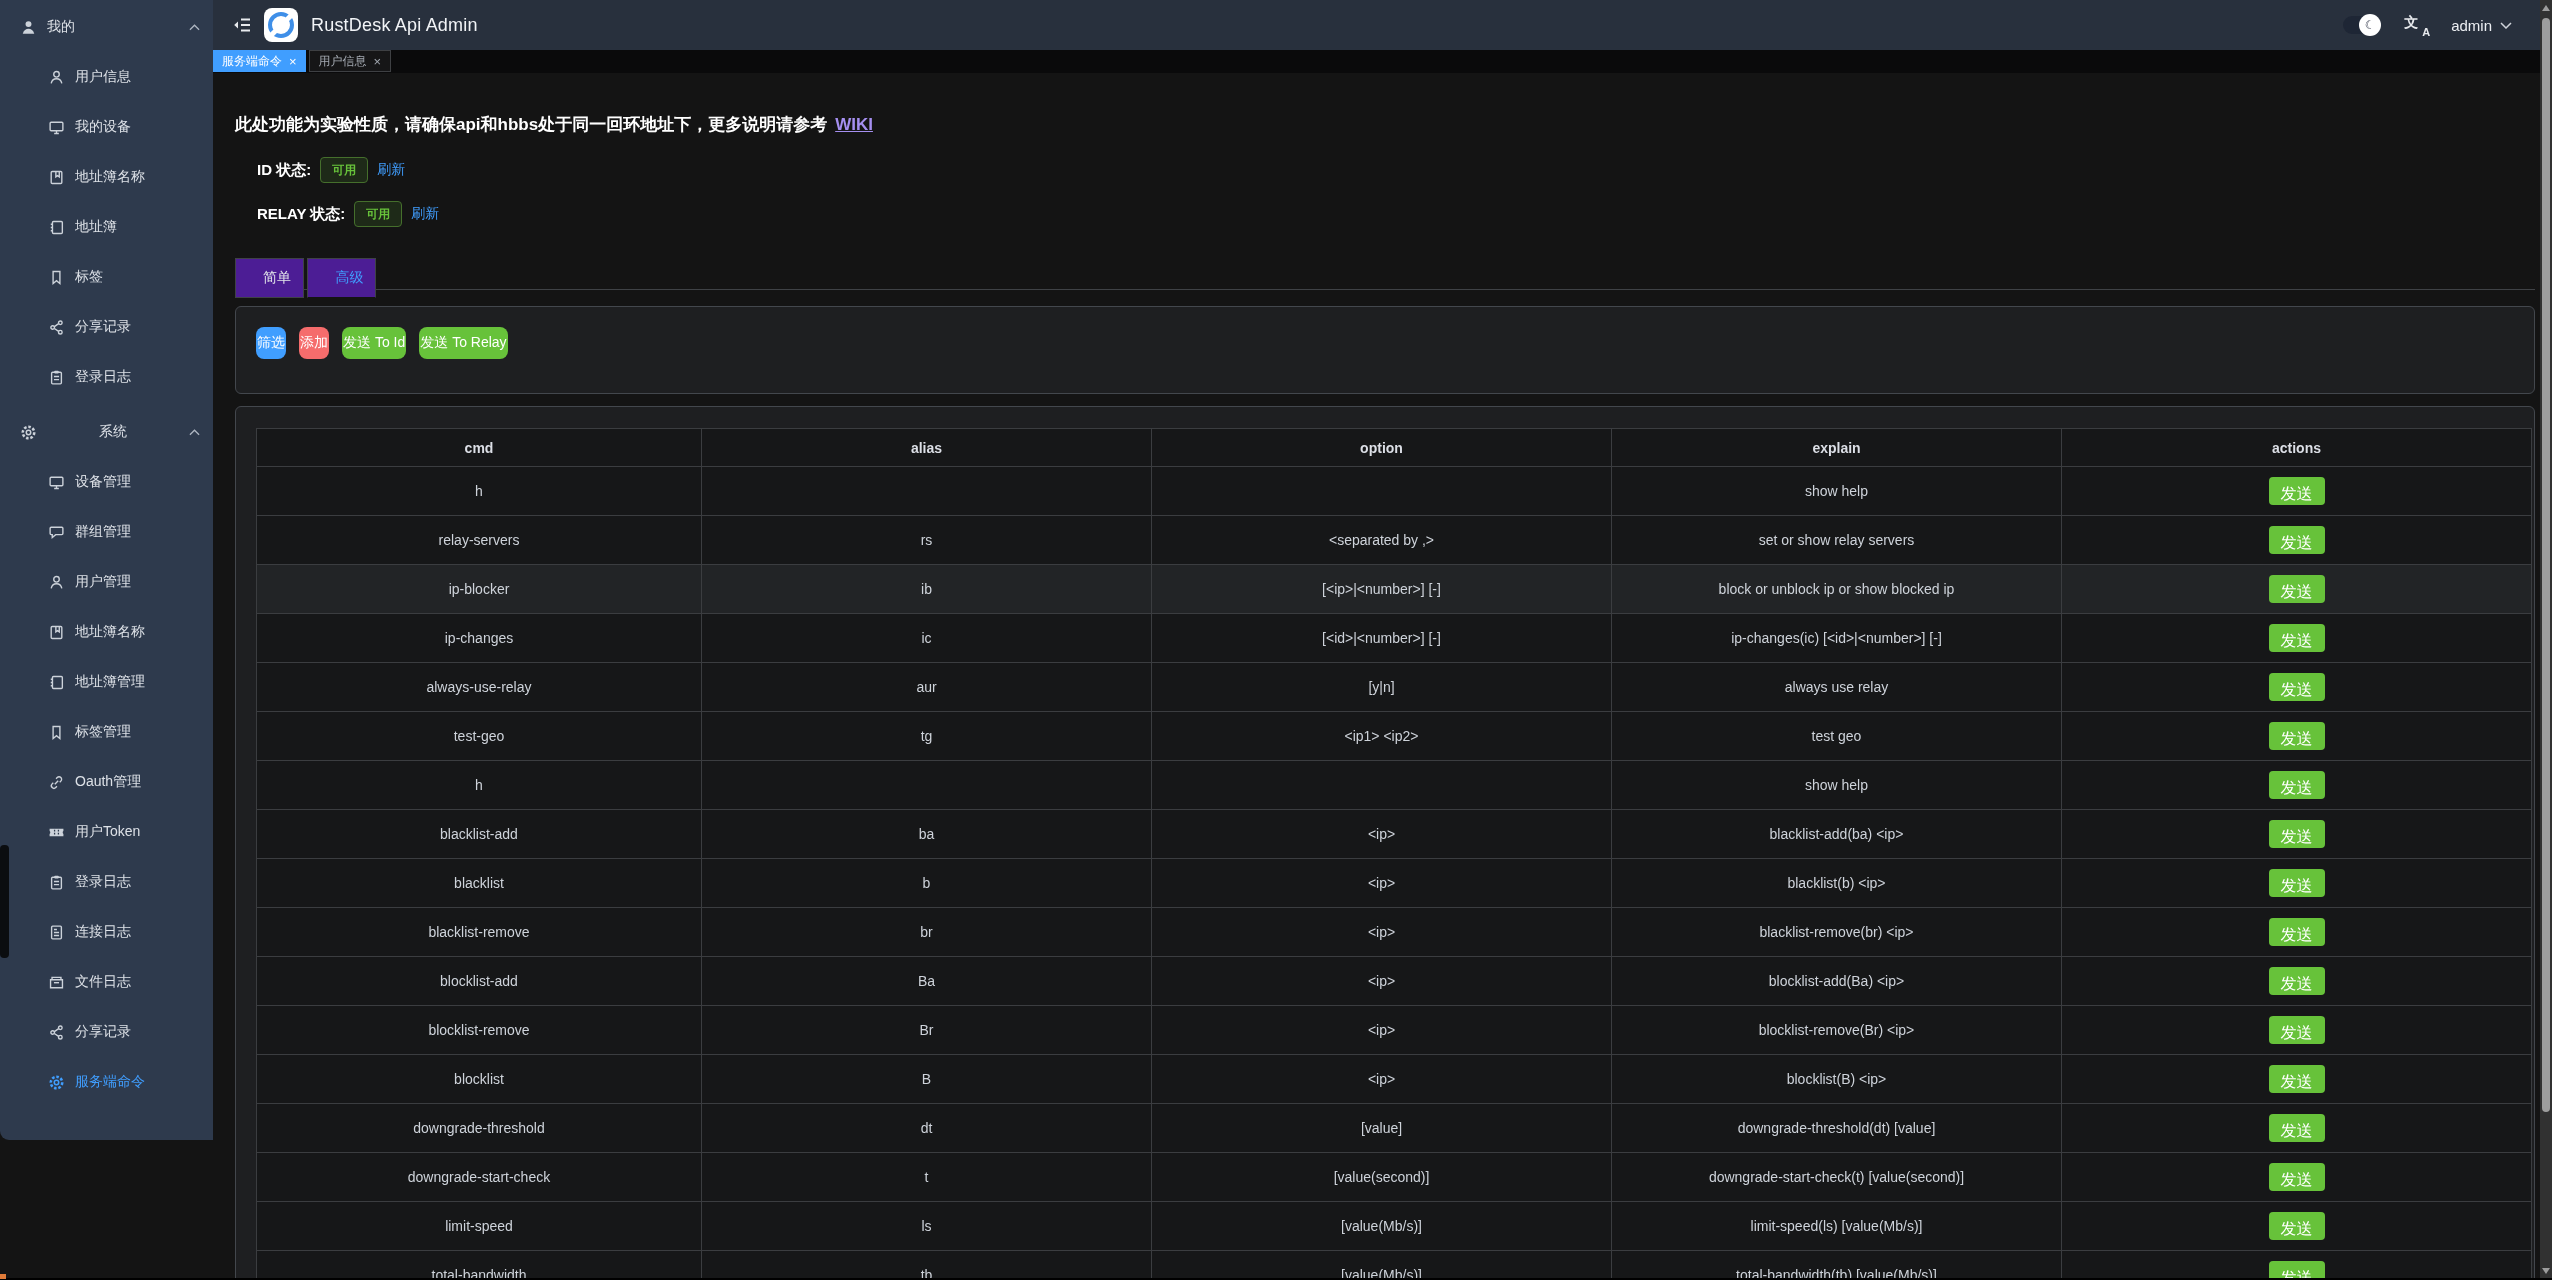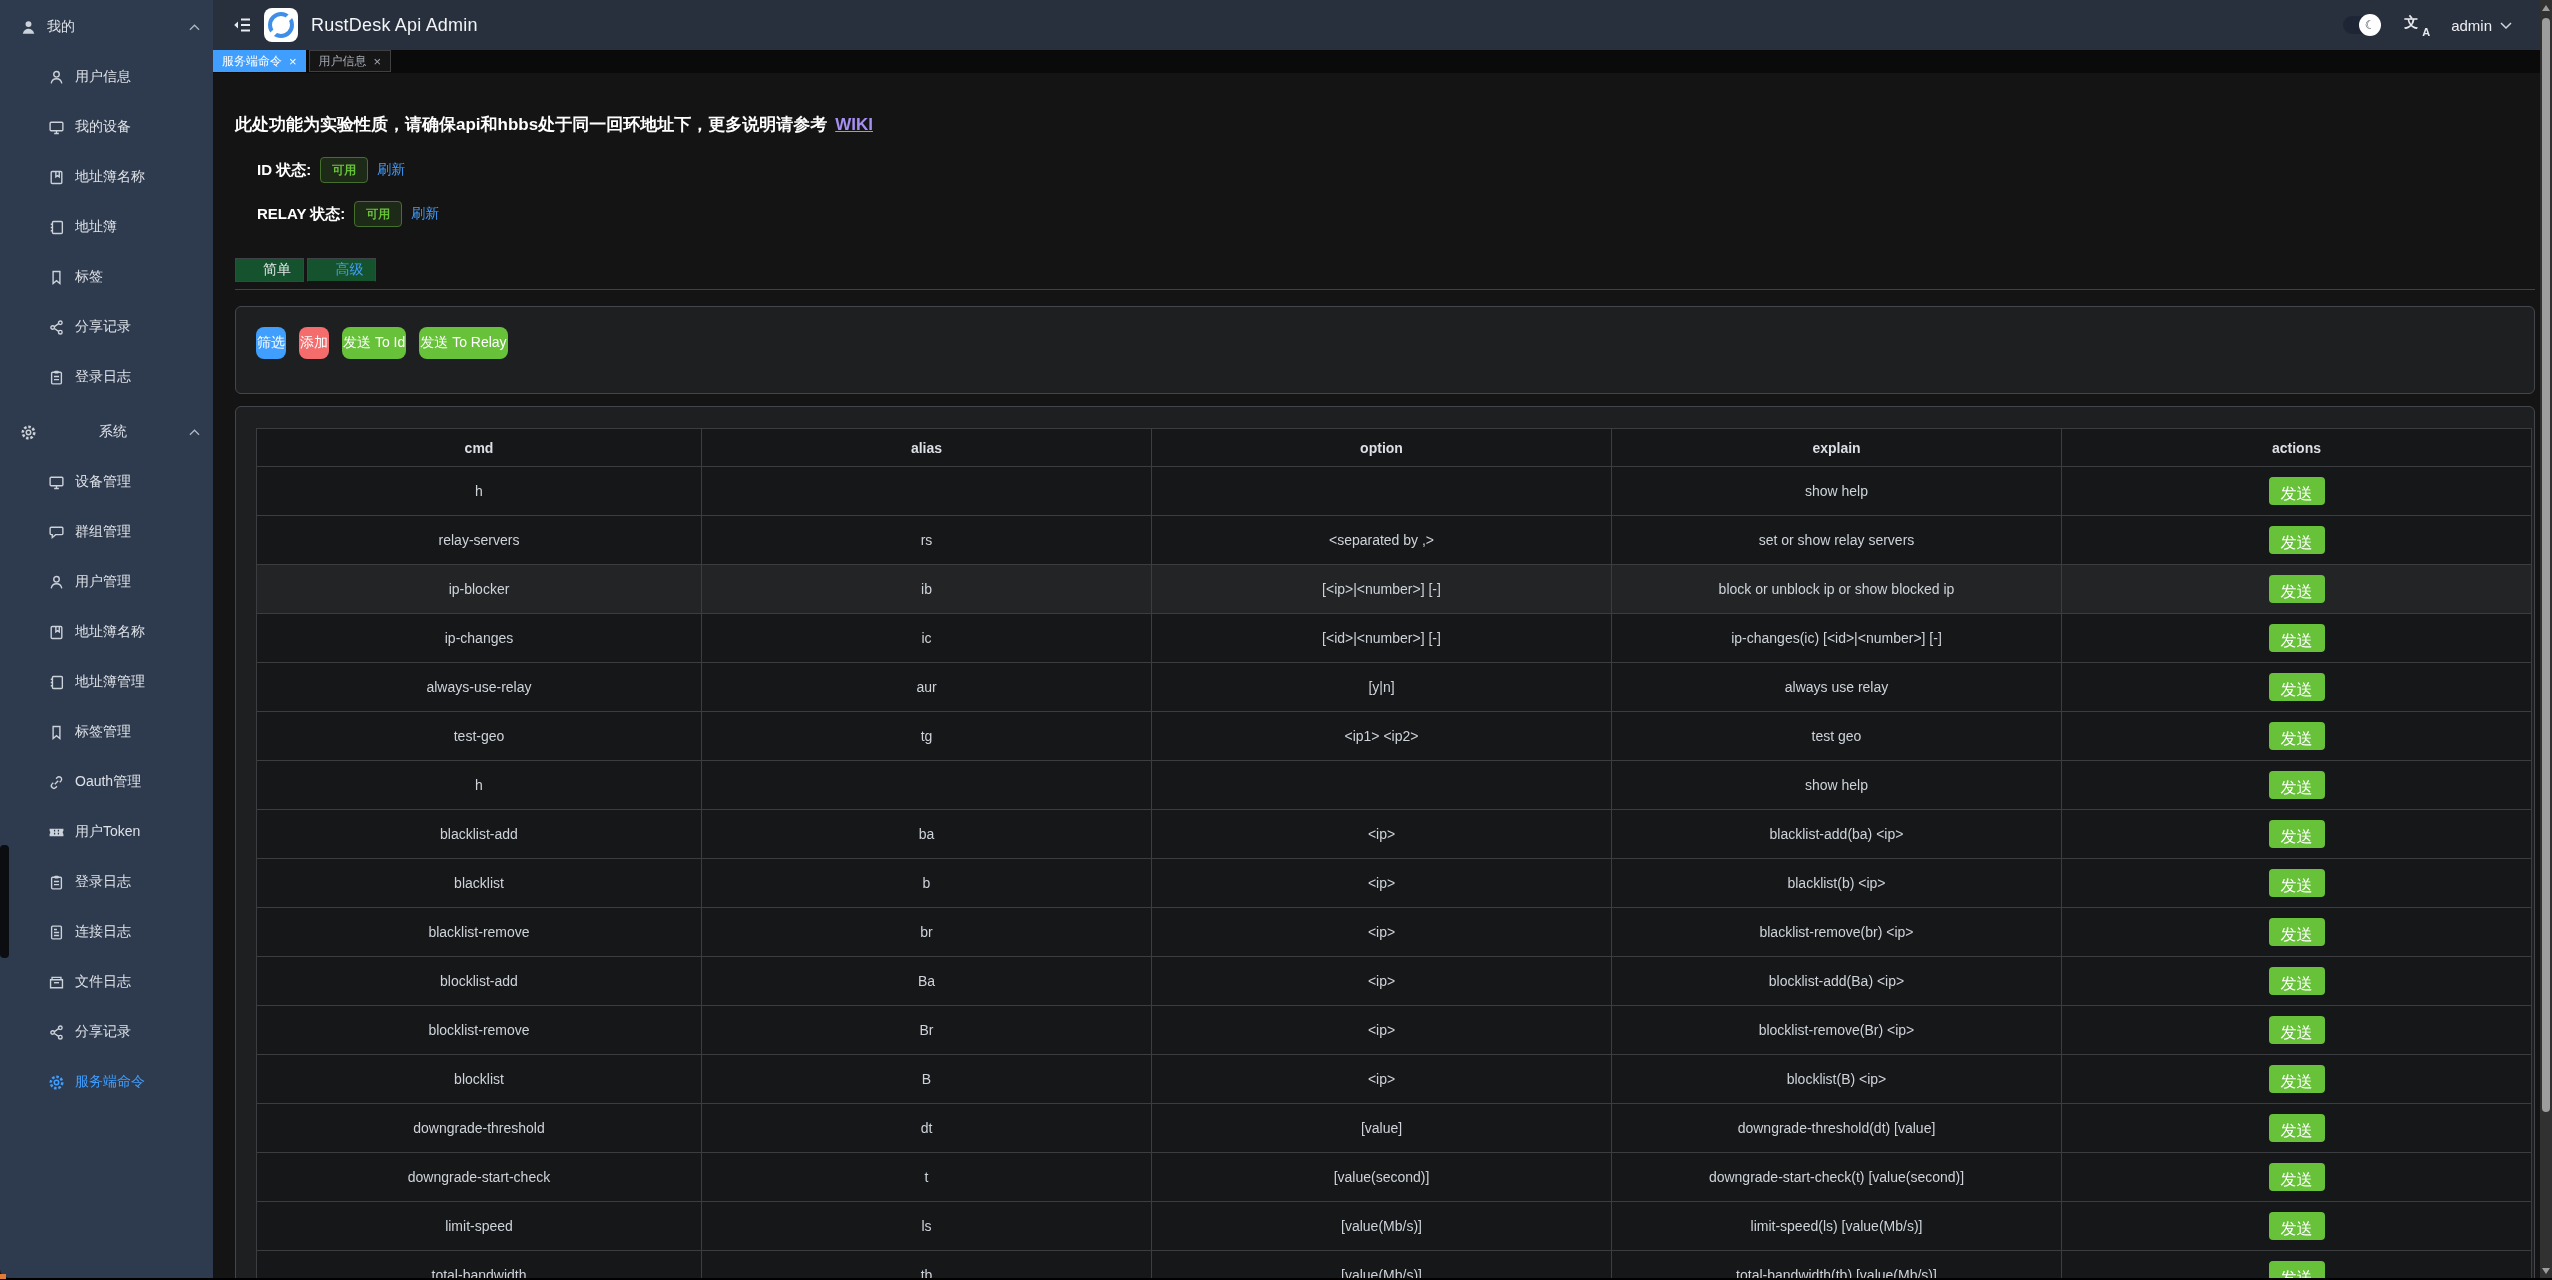--- a/index.html
+++ b/index.html
@@ -1,21 +1,21 @@
 <!DOCTYPE html>
 <html><head>
 <meta charset="utf-8">
 <style>
   * { margin:0; padding:0; box-sizing:border-box; }
   html,body { width:2552px; height:1280px; overflow:hidden; background:#000;
     font-family:"Liberation Sans","DejaVu Sans",sans-serif; }
   .app { position:relative; width:2552px; height:1280px; background:#141414; }
 
   
-  .sidebar { position:absolute; left:0; top:0; width:213px; height:1278px;
+  .sidebar { position:absolute; left:0; top:0; width:213px; height:1140px;
     background:#2e3a4d; border-bottom-left-radius:9px; overflow:hidden; z-index:5; }
   .menu { padding-top:2px; }
   .menu-section, .menu-item { display:flex; align-items:center; height:50px;
     color:#dde1e7; font-size:14px; cursor:pointer; }
   .menu-section { padding:0 13px 0 20px; gap:10px; font-weight:400; }
   .menu-section.sys { margin-top:5px;text-align:center; }
   .menu-item { padding-left:48px; gap:10px; }
   .menu-item.active { color:#409eff; }
   .menu-item.active .icon { color:#409eff; }
   .menu-label { white-space:nowrap; }
@@ -65,23 +65,23 @@
   .wiki-link { color:#a58ff0; text-decoration:underline; cursor:pointer; margin-left:8px; }
   .status-row { position:absolute; left:22px; display:flex; align-items:center; gap:9px; }
   .status-row.id { top:84px; } .status-row.relay { top:128px; }
   .status-label { color:#fff; font-size:15px; font-weight:700;margin-left:22px; }
   .pill-success { display:inline-flex; align-items:center; height:26px; padding:0 11px;
     background:#1e2a18; border:1px solid #456f2c; border-radius:4px; color:#67c23a;
     font-size:12px; cursor:pointer;font-weight:bold; }
   .refresh { color:#409eff; font-size:14px; cursor:pointer; }
   .mode-tabs { position:absolute; left:22px; top:185px; width:2300px; height:32px; }
   .mode-line { position:absolute; left:0; right:0; bottom:0; height:1px; background:#3f4246; }
-  .mtab { position:relative; z-index:1; display:inline-flex; width:69px; height:24px;
+  .mtab { position:relative; z-index:1; display:inline-flex; width:69px; height:40px;
     align-items:center; justify-content:center; font-size:14px; color:#e3e6ea;
-    border:1px solid #3f4246; background:#14532d; cursor:pointer;padding-left:15px; }
+    border:1px solid #3f4246; background:#4c1d95; cursor:pointer;padding-left:15px; }
   .mtab + .mtab { margin-left:-1px; }
   .mtab.active { color:#409eff; border-bottom-color:#141414; }
   .card { position:absolute; left:22px; width:2300px; background:#1e1f21;
     border:1px solid #43474d; border-radius:6px; }
   .toolbar-card { top:233px; height:88px; }
   .toolbar { position:absolute; left:20px; top:20px; display:flex; gap:13px; }
   .btn { height:32px; padding:0 1px; border:none; border-radius:8px; color:#fff;
     font-size:14px; font-family:inherit; cursor:pointer; white-space:nowrap; }
   .btn.blue { background:#409eff; } .btn.red { background:#f56c6c; }
   .btn.green { background:#67c23a; }

